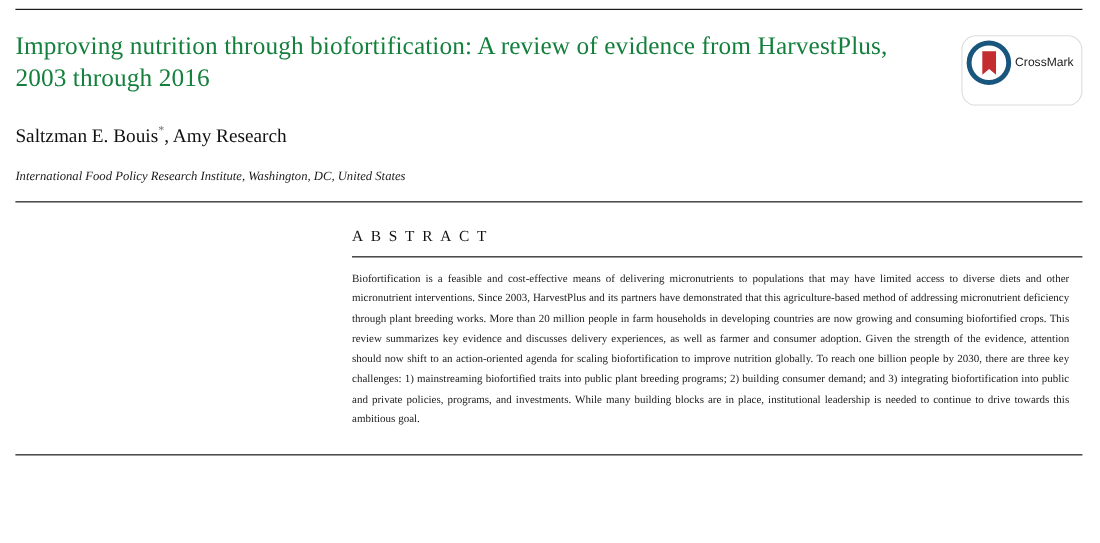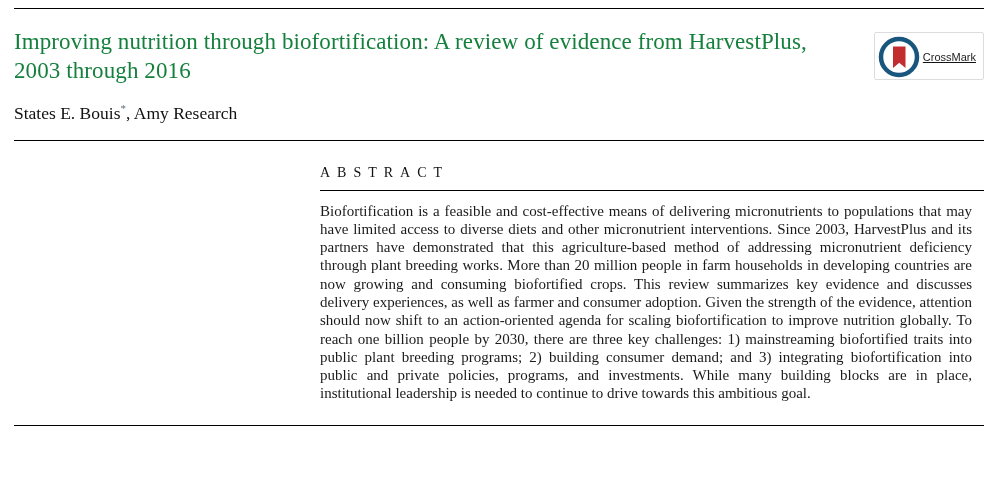--- a/index.html
+++ b/index.html
@@ -41,27 +41,26 @@
     font-weight: 400;
     letter-spacing: 0.1px;
     max-width: 805px;
     color: #15803d;
   }
   .crossmark {
     display: flex;
     align-items: center;
     gap: 3px;
     border: 1px solid #dcdcdc;
-    border-radius: 2px;
-    padding: 3px 7px 1px 3px;
+    border-radius: 13px;
+    padding: 3px 7px 17px 3px;
     margin-top: 4px;
     background: #fff;
     cursor: pointer;
     flex: 0 0 auto;
-    text-decoration: underline;
   }
   .crossmark-label {
     font-family: "Liberation Sans", sans-serif;
     font-size: 11px;
     color: #222;
   }
   .authors {
     margin-top: 17px;
     font-size: 17.5px;
     color: #111;
@@ -88,21 +87,21 @@
     font-size: 14px;
     letter-spacing: 7px;
     color: #111;
   }
   .rule-abstract {
     margin-top: 9px;
     border-top-width: 1px;
   }
   .abstract-text {
     margin: 11px 12px 0 0;
-    font-size: 15px;
+    font-size: 10px;
     line-height: 18.3px;
     text-align: justify;
     color: #1a1a1a;
   }
   .rule-bottom { margin-top: 22px; }
 </style>
 </head>
 <body>
 
 <div class="page">
@@ -114,22 +113,23 @@
 
     <div class="crossmark">
       <svg width="42" height="42" viewBox="0 0 42 42">
         <circle cx="21" cy="21" r="18" fill="#ffffff" stroke="#19567d" stroke-width="4.5"></circle>
         <path d="M15 10.5 h12.5 v21.5 l-6.25 -5.25 l-6.25 5.25 z" fill="#c42d30"></path>
       </svg>
       <span class="crossmark-label">CrossMark</span>
     </div>
   </div>
 
-  <div class="authors"><span>States E. Bouis</span><sup class="mark">*</sup><span>, </span><span>Amy Research</span></div>
+  <div class="authors"><span>Saltzman E. Bouis</span><sup class="mark">*</sup><span>, </span><span>Amy Research</span></div>
 
+  <div class="affiliation">International Food Policy Research Institute, Washington, DC, United States</div>
 
   <hr class="rule rule-mid">
 
   <div class="abstract-col">
     <div class="abstract-heading">ABSTRACT</div>
     <hr class="rule rule-abstract">
     <p class="abstract-text">Biofortification is a feasible and cost-effective means of delivering micronutrients to populations that may have limited access to diverse diets and other micronutrient interventions. Since 2003, HarvestPlus and its partners have demonstrated that this agriculture-based method of addressing micronutrient deficiency through plant breeding works. More than 20 million people in farm households in developing countries are now growing and consuming biofortified crops. This review summarizes key evidence and discusses delivery experiences, as well as farmer and consumer adoption. Given the strength of the evidence, attention should now shift to an action-oriented agenda for scaling biofortification to improve nutrition globally. To reach one billion people by 2030, there are three key challenges: 1) mainstreaming biofortified traits into public plant breeding programs; 2) building consumer demand; and 3) integrating biofortification into public and private policies, programs, and investments. While many building blocks are in place, institutional leadership is needed to continue to drive towards this ambitious goal.</p>
   </div>
 
   <hr class="rule rule-bottom">

